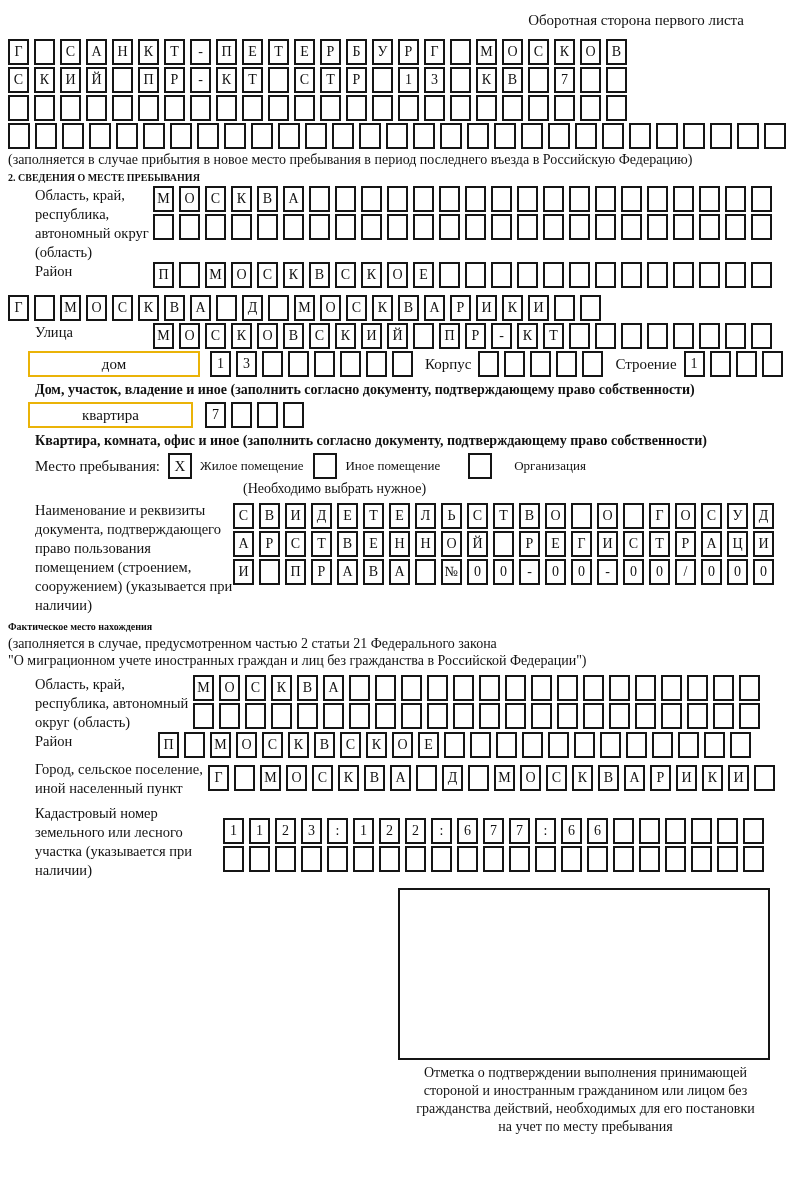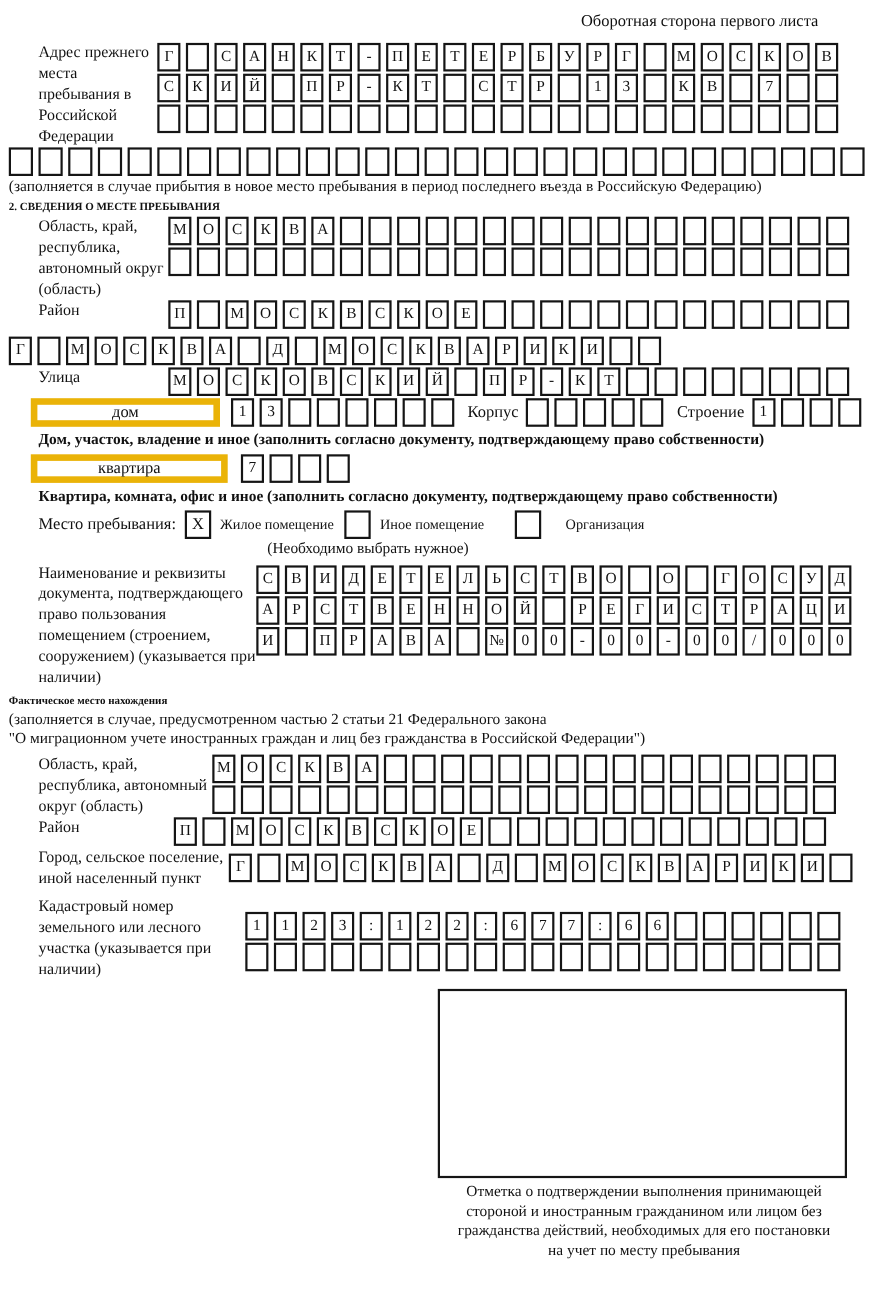--- a/index.html
+++ b/index.html
@@ -25,21 +25,21 @@
   .rows{flex:0 0 auto;}
   .indent{padding-left:27px;}
 
   .caption{font-size:14px;line-height:17px;}
   .caption-left{padding-left:27px;font-weight:bold;}
   .caption-center{text-align:left;}
 
   .sec-title{font-size:10px;font-weight:bold;text-align:left;margin:4px 0 3px 0;}
 
   .widebox{
-    box-sizing:border-box;border:6px solid #eab308;height:26px;
+    box-sizing:border-box;border:2px solid #eab308;height:26px;
     display:inline-flex;align-items:center;justify-content:center;
     font-size:15px;flex:0 0 auto;
   }
   .inline-lbl{font-size:15px;line-height:26px;margin:0 7px;flex:0 0 auto;}
   .hrow{display:flex;align-items:flex-start;margin-left:20px;margin-bottom:2px;}
 
   .cbox{
     box-sizing:border-box;width:24px;height:26px;border:2px solid #151515;
     display:inline-flex;align-items:center;justify-content:center;
     font-size:15px;flex:0 0 auto;background:#fff;
@@ -55,21 +55,20 @@
   .stamp-wrap{margin-left:390px;margin-top:8px;width:375px;}
   .stamp-box{box-sizing:border-box;width:372px;height:172px;border:2px solid #151515;background:#fff;}
   .stamp-caption{font-size:14px;line-height:18px;text-align:center;white-space:pre-line;margin-top:4px;} .mt4{margin-top:4px;} .mt6{margin-top:6px;}
 </style>
 </head>
 <body>
 
 <div class="hdr-note">Оборотная сторона первого листа</div>
 
 <div class="field">
-  <div class="flabel indent" style="width:135px;">Адрес прежнего места пребывания в Российской Федерации</div>
   <div class="rows">
     <div class="cellrow">
         <span class="cell">Г</span>
         <span class="cell"></span>
         <span class="cell">С</span>
         <span class="cell">А</span>
         <span class="cell">Н</span>
         <span class="cell">К</span>
         <span class="cell">Т</span>
         <span class="cell">-</span>
@@ -349,21 +348,21 @@
   <div class="cellrow">
       <span class="cell">1</span>
       <span class="cell"></span>
       <span class="cell"></span>
       <span class="cell"></span>
     </div>
 </div>
 <div class="caption caption-left">Дом, участок, владение и иное (заполнить согласно документу, подтверждающему право собственности)</div>
 
 <div class="hrow mt4">
-  <div class="widebox" style="width:179px;">квартира</div>
+  <div class="widebox" style="width:165px;">квартира</div>
   <div class="cellrow" style="margin-left:12px;">
       <span class="cell">7</span>
       <span class="cell"></span>
       <span class="cell"></span>
       <span class="cell"></span>
     </div>
 </div>
 <div class="caption caption-left">Квартира, комната, офис и иное (заполнить согласно документу, подтверждающему право собственности)</div>
 
 <div class="stayrow">

